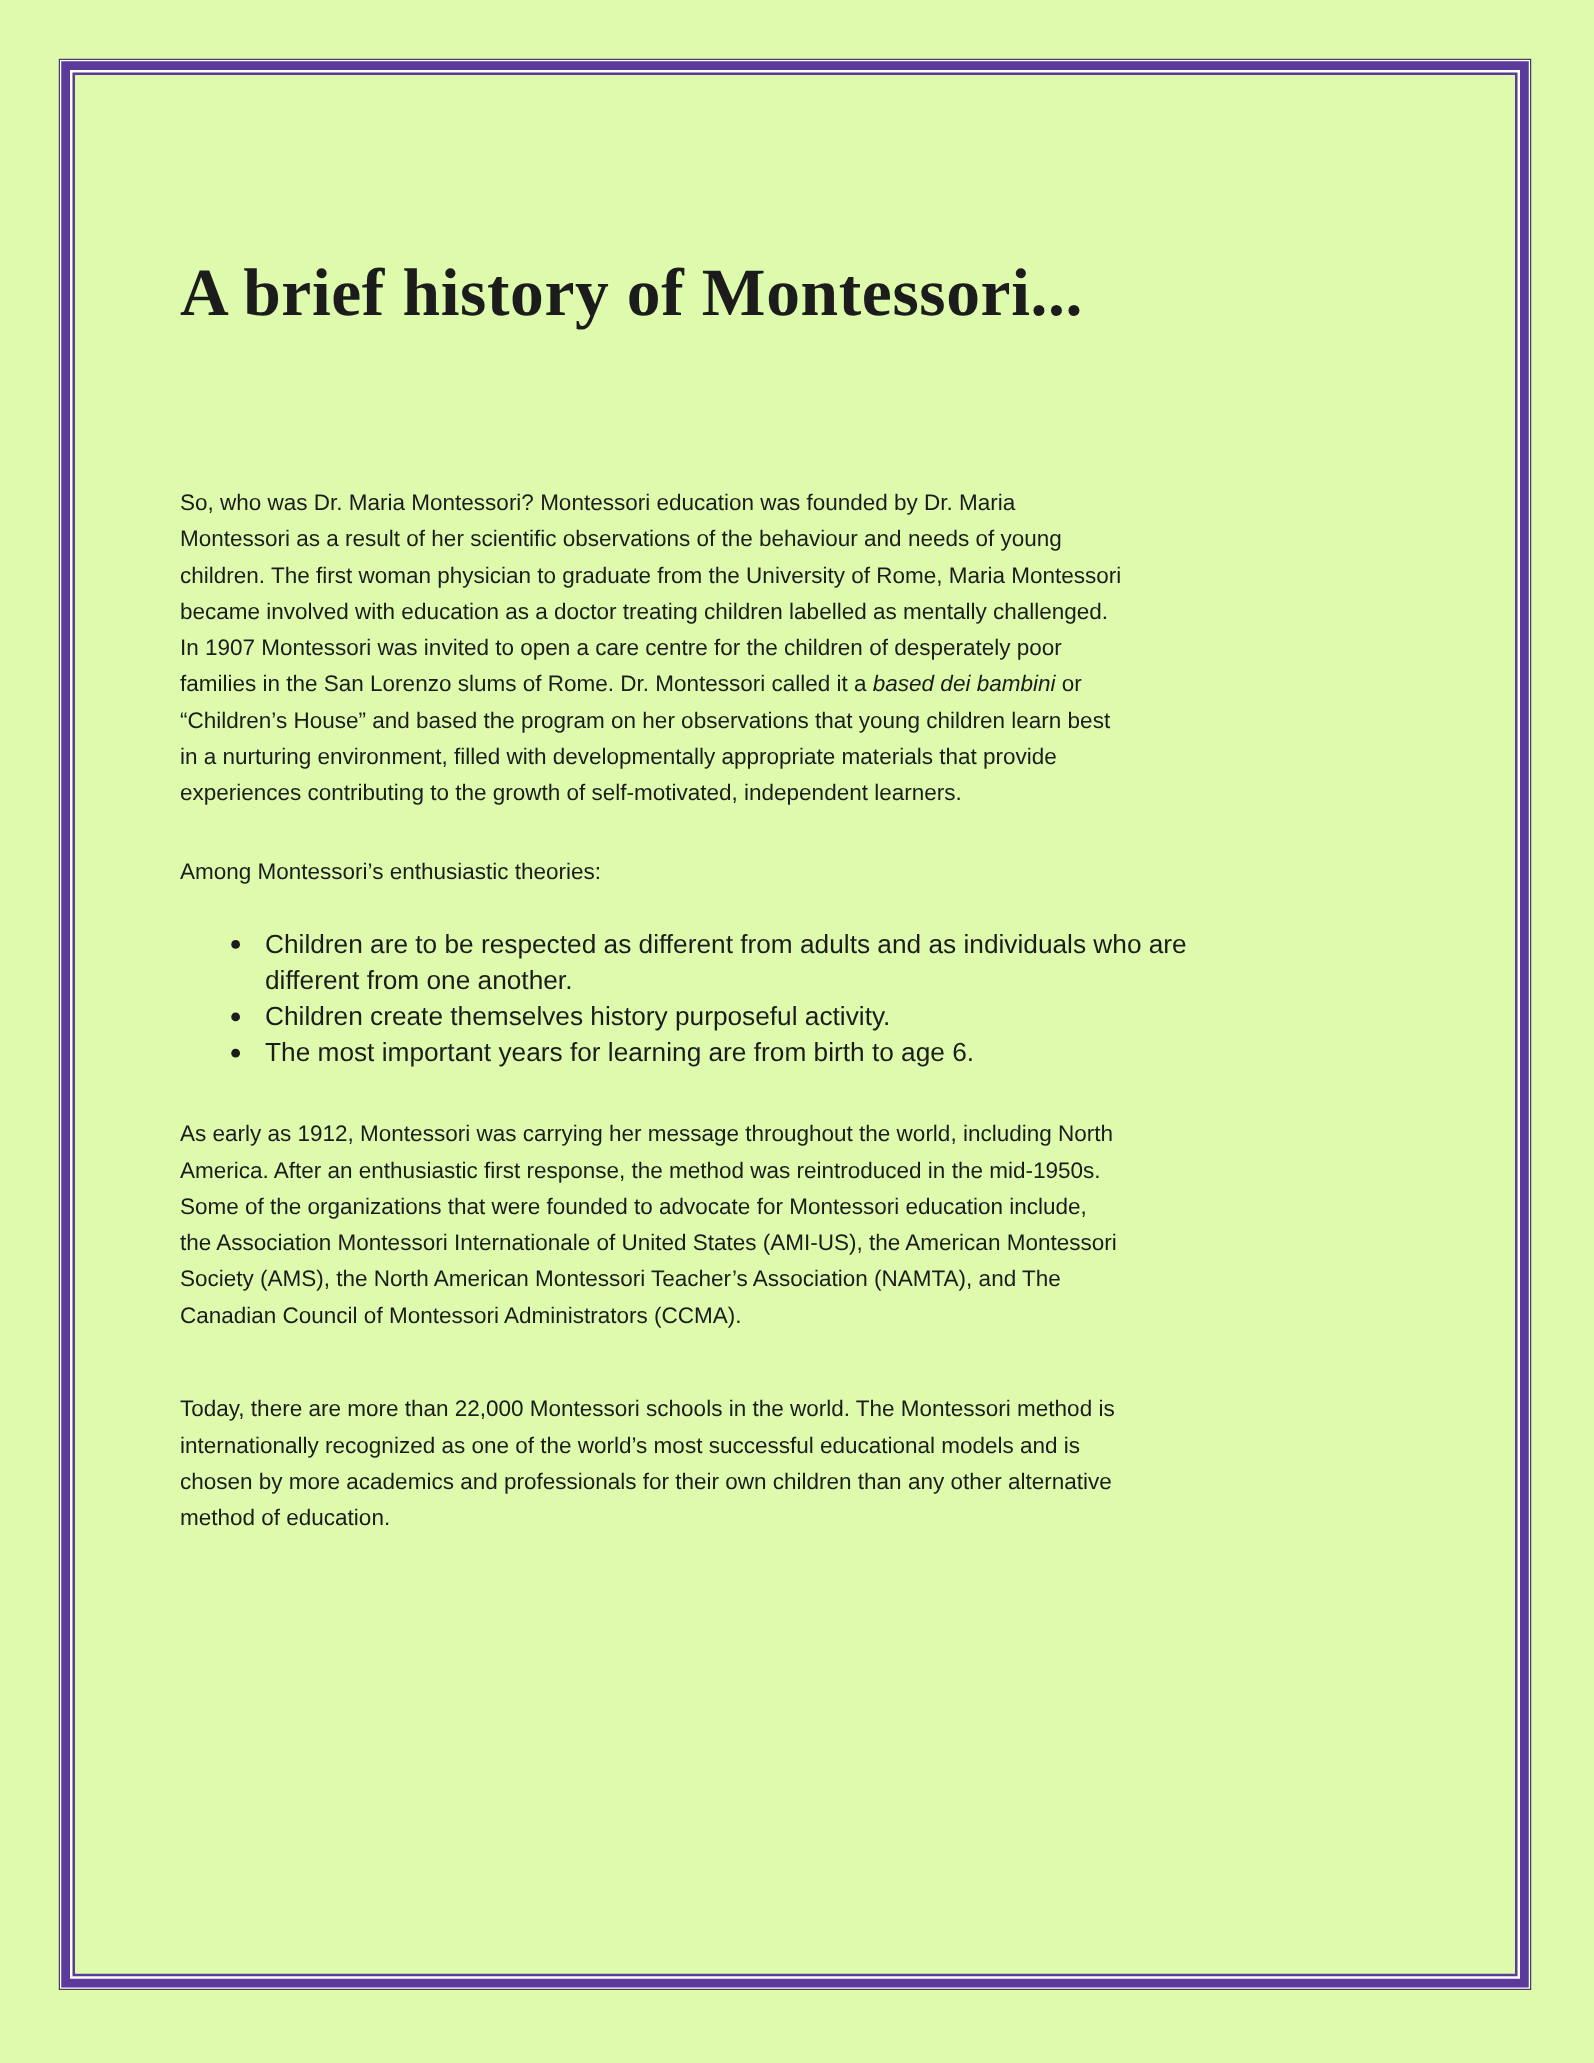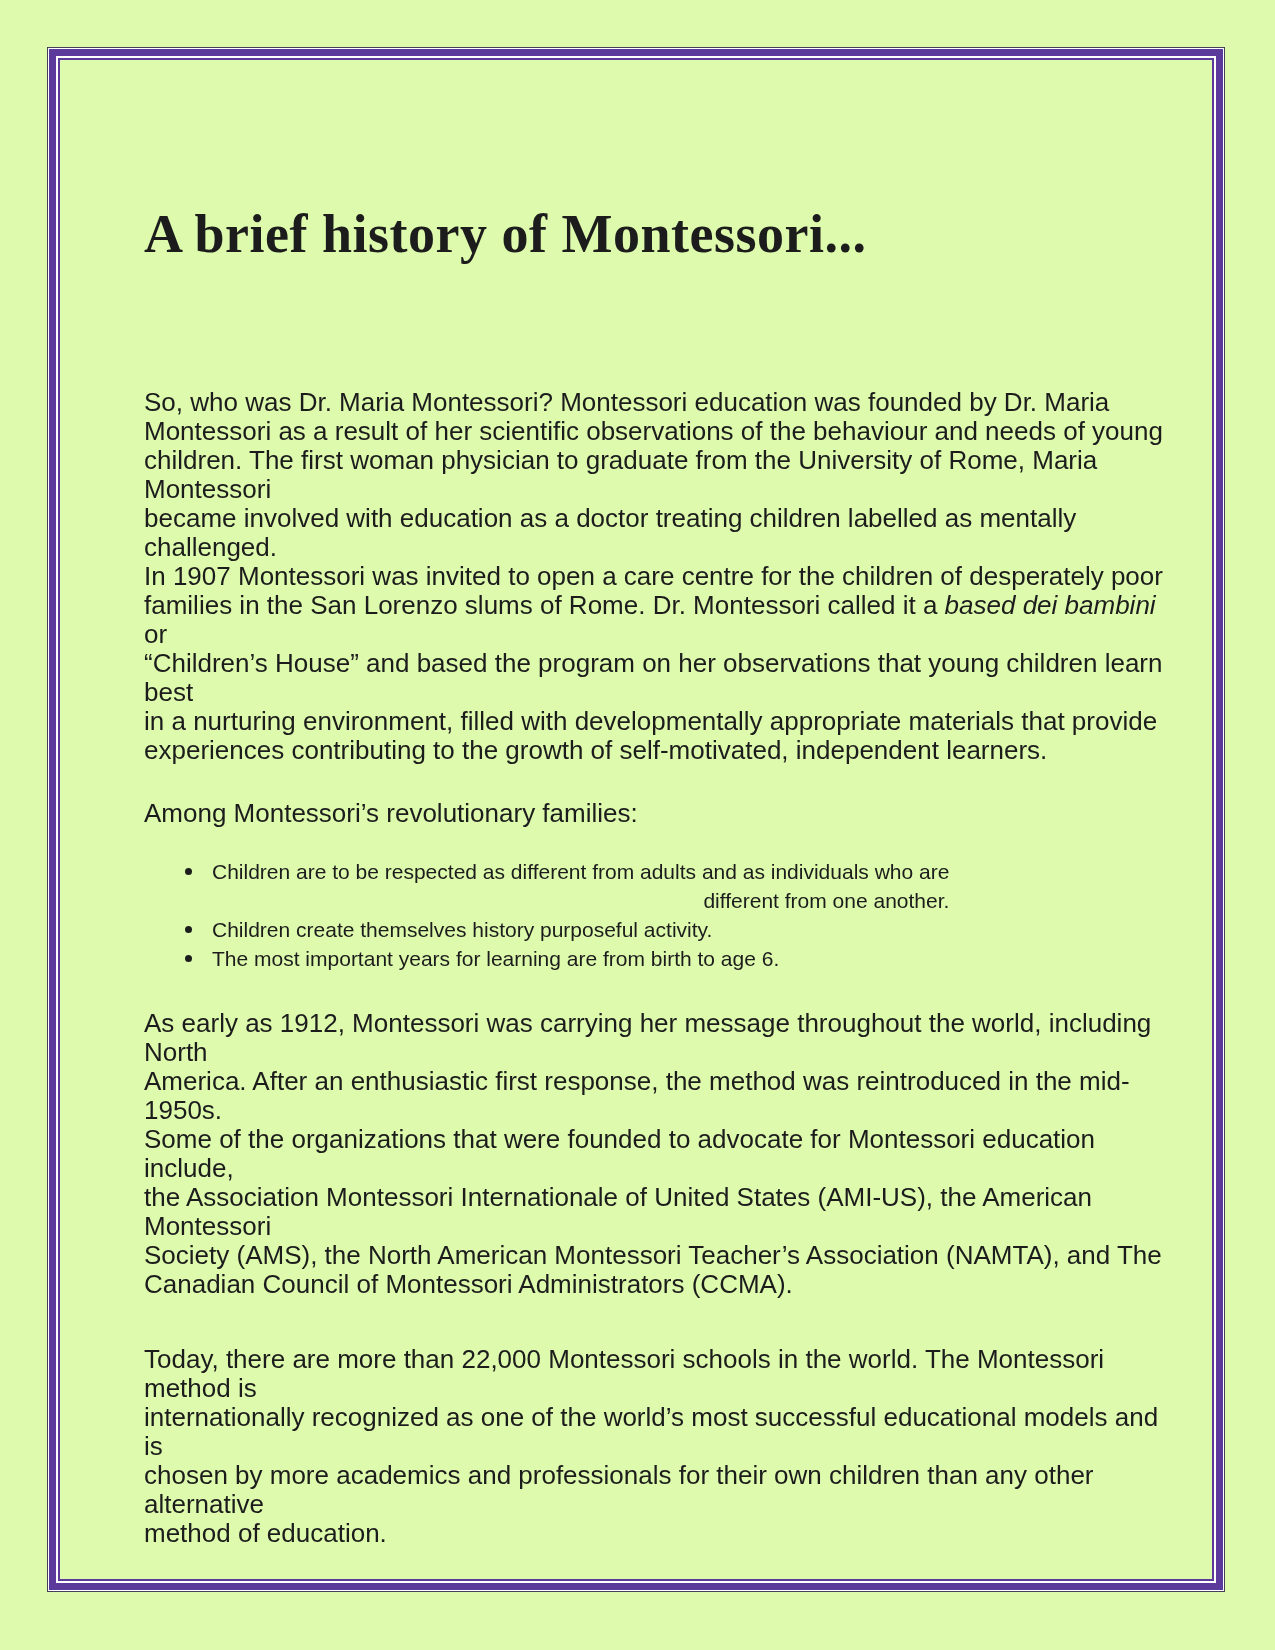--- a/index.html
+++ b/index.html
@@ -40,35 +40,34 @@
     font-family: "Liberation Serif", serif;
     font-weight: 700;
     font-size: 54px;
     line-height: 58px;
     color: var(--text, #111111);
     letter-spacing: 0.5px;
   }
   .body-text {
     margin: 0;
     font-family: "Liberation Sans", sans-serif;
-    font-size: 26px;
+    font-size: 18px;
     line-height: 29px;
     color: var(--text, #1c1c1c);
     white-space: pre-line;
   }
   .intro   { margin-top: 125px; }
   .theories{ margin-top: 34px; }
   .para2   { margin-top: 36px; }
   .para3   { margin-top: 46px; }
   em { font-style: italic; }
   ul.bullets {
     list-style: none;
     margin: 29px 0 0 0;
     padding: 0 0 0 41px;
-    text-align: right;
   }
   ul.bullets li {
     display: flex;
     align-items: flex-start;
   }
   .dot {
     flex: 0 0 7px;
     width: 7px;
     height: 7px;
     border-radius: 50%;
@@ -97,21 +96,21 @@
         <p class="body-text intro"><span>So, who was Dr. Maria Montessori? Montessori education was founded by Dr. Maria
 Montessori as a result of her scientific observations of the behaviour and needs of young
 children. The first woman physician to graduate from the University of Rome, Maria Montessori
 became involved with education as a doctor treating children labelled as mentally challenged.
 In 1907 Montessori was invited to open a care centre for the children of desperately poor
 families in the San Lorenzo slums of Rome. Dr. Montessori called it a </span><em>based dei bambini</em><span> or
 “Children’s House” and based the program on her observations that young children learn best
 in a nurturing environment, filled with developmentally appropriate materials that provide
 experiences contributing to the growth of self-motivated, independent learners.</span></p>
 
-        <p class="body-text theories">Among Montessori’s revolutionary families:</p>
+        <p class="body-text theories">Among Montessori’s enthusiastic theories:</p>
 
         <ul class="bullets">
           <li>
             <span class="dot"></span>
             <span class="li-text">Children are to be respected as different from adults and as individuals who are
 different from one another.</span>
           </li>
           <li>
             <span class="dot"></span>
             <span class="li-text">Children create themselves history purposeful activity.</span>

